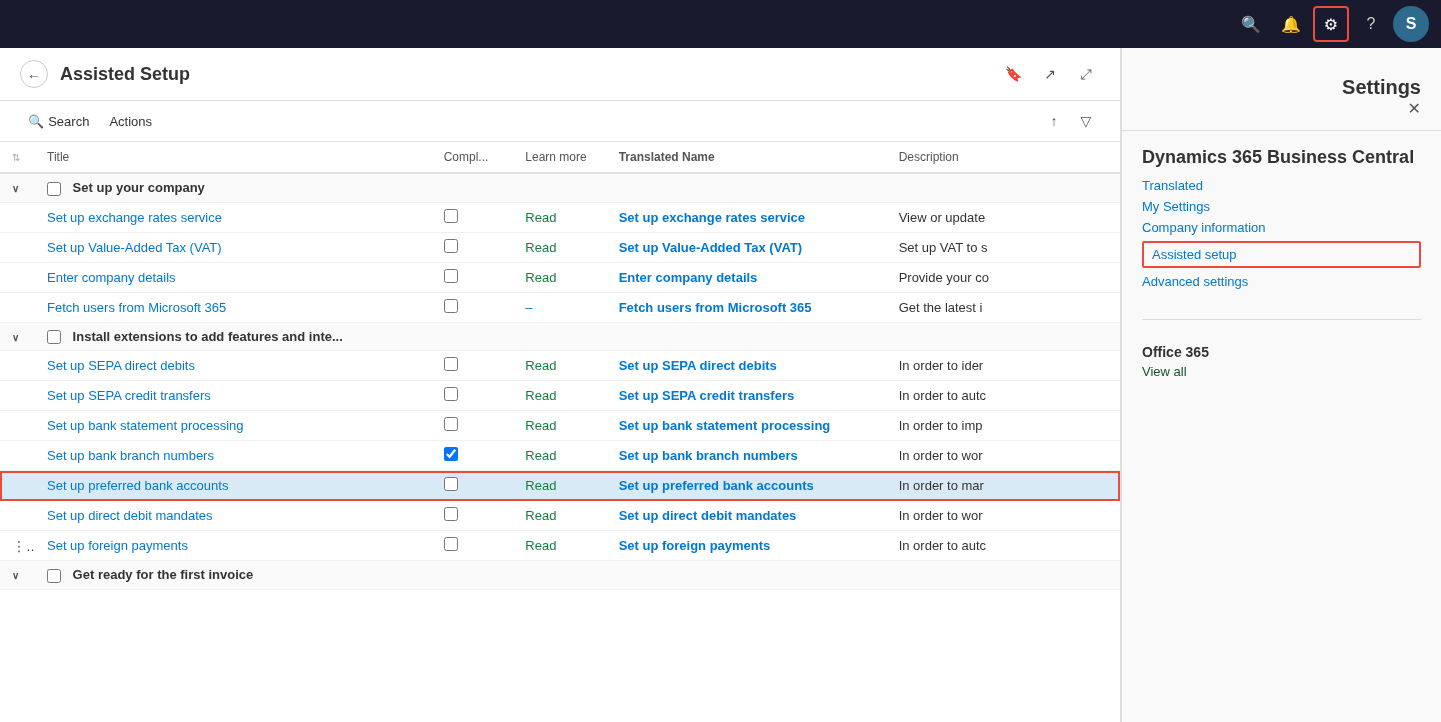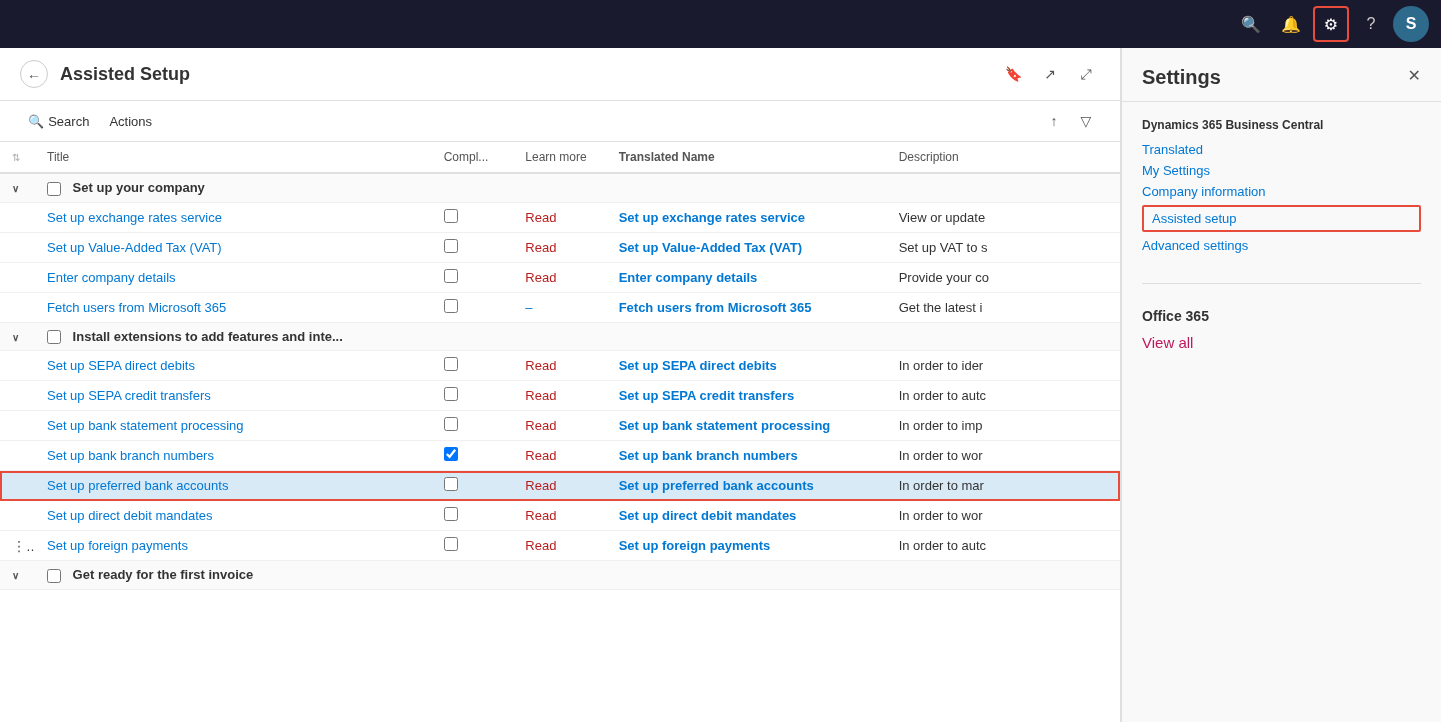--- a/index.html
+++ b/index.html
@@ -149,21 +149,21 @@
     }
     .group-row td {
       font-weight: 700;
       color: #333;
       background: #fafafa;
       padding: 6px 12px;
     }
     .data-row.selected { background: #d9eaf7; }
     .data-row.selected td { color: #333; }
     .link-text { color: #0078d4; cursor: pointer; }
-    .read-link { color: #b91c1c; cursor: pointer; }
+    .read-link { color: #15803d; cursor: pointer; }
     .dash-link { color: #0078d4; }
     .checkbox-cell { width: 30px; }
     .col-title { width: 340px; }
     .col-compl { width: 70px; }
     .col-learn { width: 80px; }
     .col-translated { width: 240px; font-weight: bold; }
     .col-desc { width: 200px; }
 
     .group-chevron { font-size: 10px; color: #555; cursor: pointer; }
 
@@ -178,38 +178,39 @@
       width: 320px;
       background: #f9f9f9;
       border-left: 1px solid #ddd;
       display: flex;
       flex-direction: column;
       padding: 0;
       flex-shrink: 0;
     }
     .settings-header {
       display: flex;
-      align-items: flex-start;
+      align-items: flex-end;
       justify-content: space-between;
-      padding: 18px 20px 12px 20px;
+      padding: 28px 20px 12px 20px;
       border-bottom: 1px solid #e0e0e0;
+      flex-direction: column;
     }
     .settings-title {
       font-size: 20px;
       font-weight: 600;
       color: #333;
     }
     .close-btn {
       color: #555; cursor: pointer; font-size: 16px;
     }
     .settings-section {
       padding: 16px 20px;
     }
     .settings-section-title {
-      font-size: 12px;
+      font-size: 18px;
       font-weight: 600;
       color: #333;
       margin-bottom: 10px;
     }
     .settings-link {
       display: block;
       color: #0078d4;
       font-size: 13px;
       margin-bottom: 6px;
       cursor: pointer;
@@ -227,26 +228,26 @@
       border-top: 1px solid #ddd;
       margin: 8px 20px;
     }
     .office-section {
       padding: 16px 20px;
     }
     .office-title {
       font-size: 14px;
       font-weight: 600;
       color: #333;
-      margin-bottom: 10px;
+      margin-bottom: 4px;
     }
     .view-all-link {
-      color: #be185d;
+      color: #14532d;
       cursor: pointer;
-      font-size: 15px;
+      font-size: 13px;
     }
 
     
     .table-container::-webkit-scrollbar { width: 8px; }
     .table-container::-webkit-scrollbar-track { background: #f1f1f1; }
     .table-container::-webkit-scrollbar-thumb { background: #ccc; border-radius: 4px; }
   </style>
 </head>
 <body>
 

